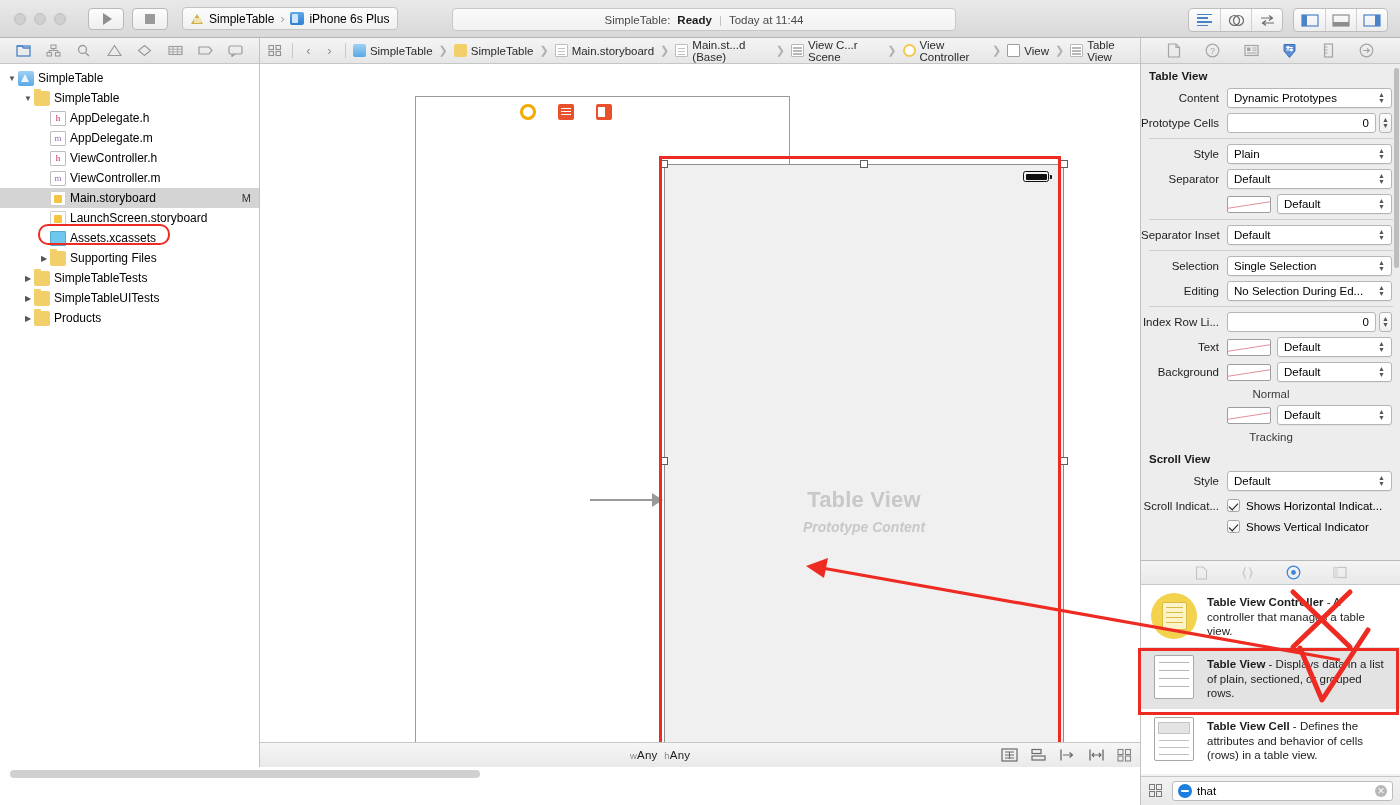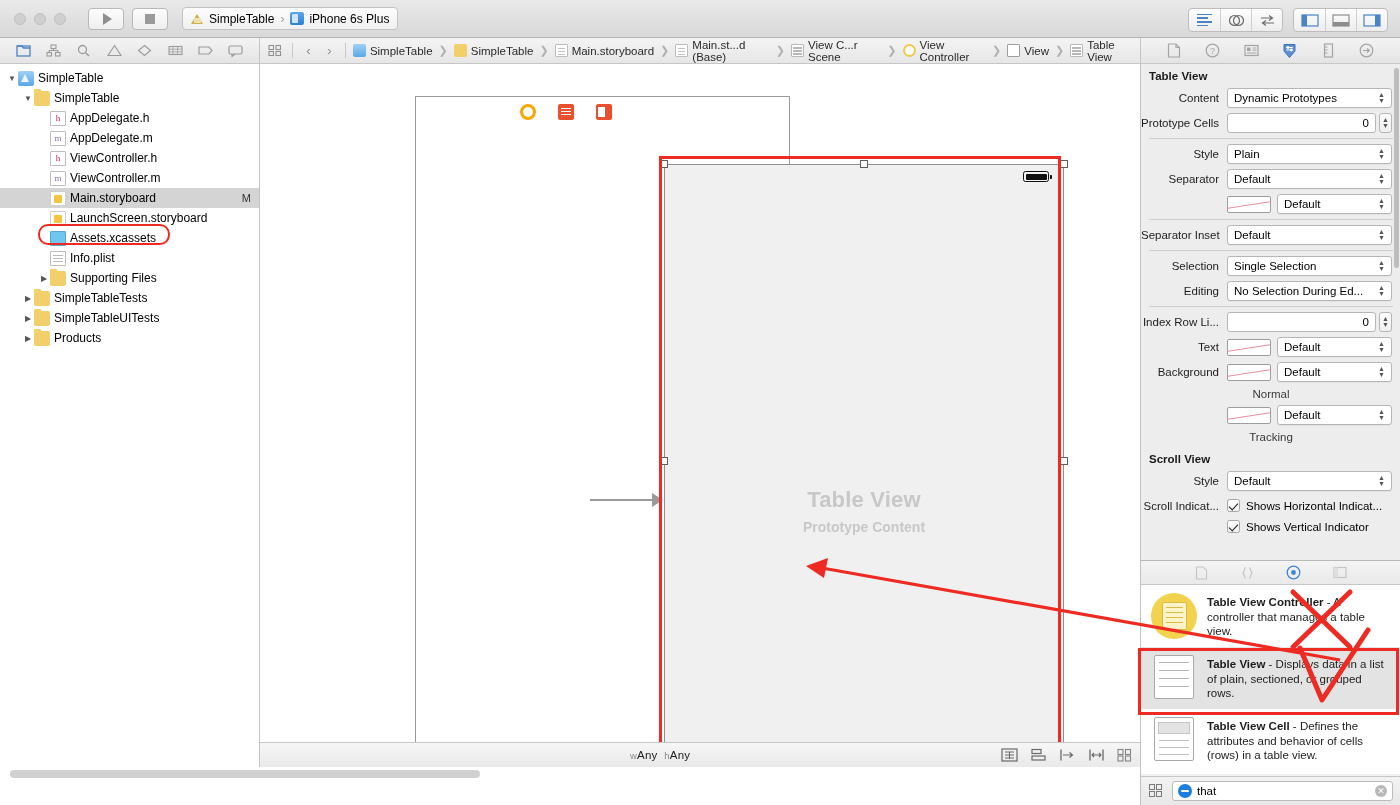--- a/index.html
+++ b/index.html
@@ -145,21 +145,21 @@
 
   
   .tableview{
     position:absolute;left:404px;top:100px;width:400px;height:670px;
     background:#f0f0f0;border:1px solid #8f8f8f;
   }
   .tv-label{
     position:absolute;left:0;right:0;top:322px;text-align:center;color:#c8c8c8;
   }
   .tv-label .t1{font-size:22px;font-weight:bold;letter-spacing:.2px;}
-  .tv-label .t2{font-size:14px;font-weight:bold;margin-top:6px;}
+  .tv-label .t2{font-size:14px;font-weight:bold;margin-top:6px;font-style:italic;}
   .battery{
     position:absolute;right:14px;top:6px;width:26px;height:11px;border:1.5px solid #111;border-radius:2.5px;
   }
   .battery:before{content:"";position:absolute;left:1.5px;top:1.5px;right:1.5px;bottom:1.5px;background:#111;border-radius:1px;}
   .battery:after{content:"";position:absolute;right:-4px;top:3px;width:2.5px;height:4px;background:#111;border-radius:0 1px 1px 0;}
   .handle{position:absolute;width:8px;height:8px;background:#fff;border:1px solid #5e5e5e;}
 
   .entry-arrow{position:absolute;left:330px;top:430px;width:80px;height:12px;}
   .ea-line{position:absolute;left:0;top:5px;width:66px;height:2px;background:#9a9a9a;}
   .ea-head{position:absolute;left:62px;top:-1px;width:0;height:0;
@@ -302,20 +302,26 @@
     <div class="tb-btn stop">
       <div class="sq"></div>
     </div>
     <div class="scheme">
       <span class="ic-xcode"></span>
       <span>SimpleTable</span>
       <span class="scheme-sep">›</span>
       <span class="ic-dev"></span>
       <span>iPhone 6s Plus</span>
     </div>
+    <div class="activity">
+      <span>SimpleTable:</span>
+      <b>Ready</b>
+      <span class="vbar">|</span>
+      <span>Today at 11:44</span>
+    </div>
     <div class="tb-right">
       <div class="seg">
         <div>
           <span class="lines">
               <i></i>
               <i></i>
               <i></i>
               <i></i>
             </span>
         </div>
@@ -444,25 +450,20 @@
         </div>
         <div class="row">
           <span class="tw" style="margin-left: 38px;"></span>
           <span class="ico i-sb"></span>
           <span class="lbl">LaunchScreen.storyboard</span>
         </div>
         <div class="row">
           <span class="tw" style="margin-left: 38px;"></span>
           <span class="ico i-xc"></span>
           <span class="lbl">Assets.xcassets</span>
-        </div>
-        <div class="row">
-          <span class="tw" style="margin-left: 38px;"></span>
-          <span class="ico i-plist"></span>
-          <span class="lbl">Info.plist</span>
         </div>
         <div class="row">
           <span class="tw" style="margin-left: 38px;">▶</span>
           <span class="ico i-folder"></span>
           <span class="lbl">Supporting Files</span>
         </div>
         <div class="row">
           <span class="tw" style="margin-left: 22px;">▶</span>
           <span class="ico i-folder"></span>
           <span class="lbl">SimpleTableTests</span>

